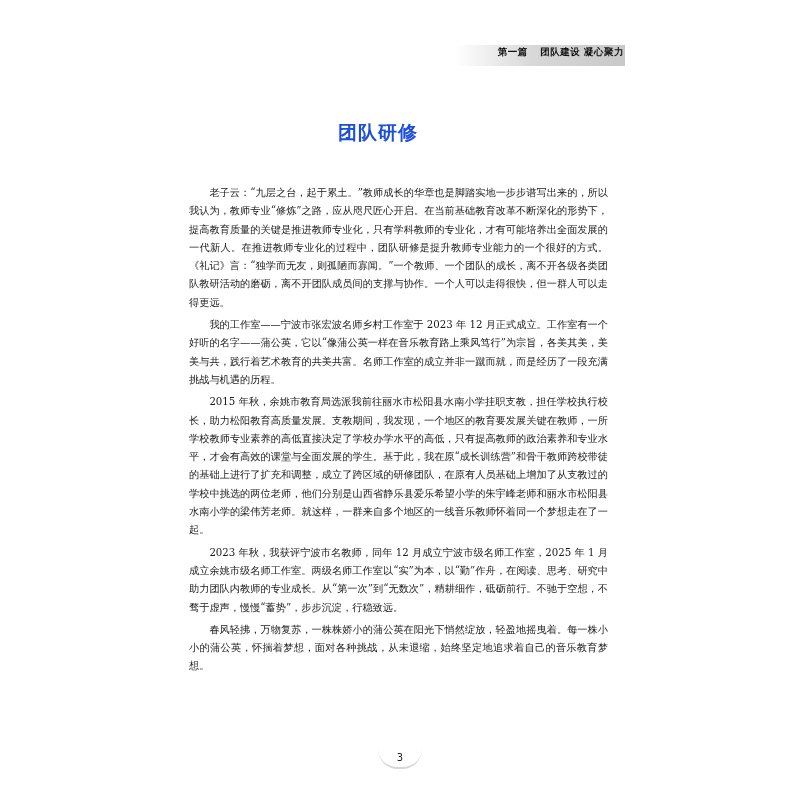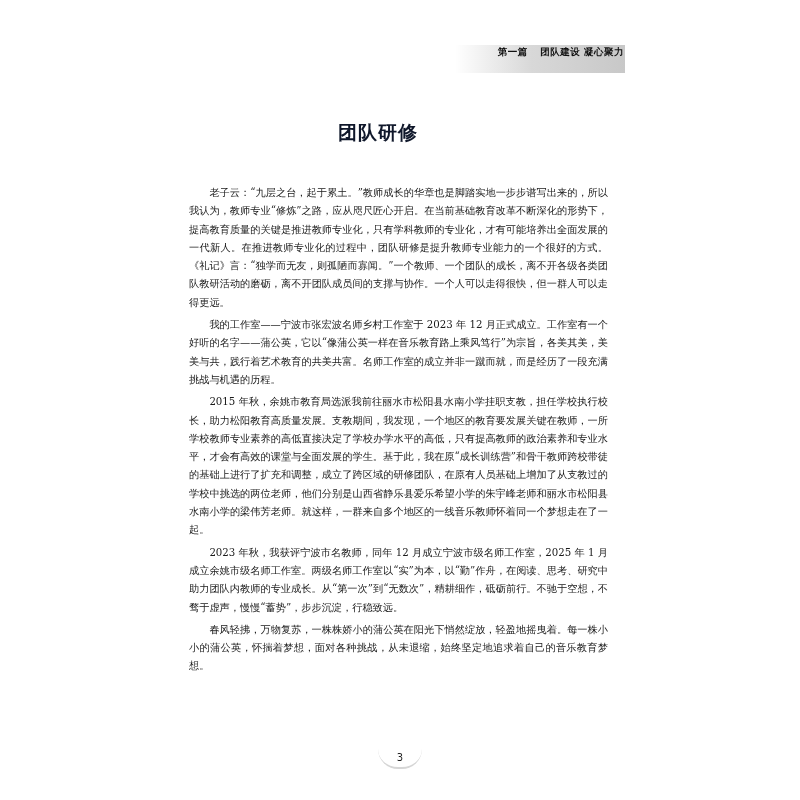--- a/index.html
+++ b/index.html
@@ -1,29 +1,29 @@
 <!DOCTYPE html>
 <html><head>
   <meta charset="utf-8">
   <style>
     html, body { margin: 0; padding: 0; background: #ffffff; }
     body { width: 800px; height: 800px; position: relative; overflow: hidden;
            font-family: "DejaVu Serif", "Liberation Serif", serif; color: #1a1a1a; }
     .running-header {
-      position: absolute; top: 45px; left: 455px; width: 170px; height: 28px;
+      position: absolute; top: 45px; left: 455px; width: 170px; height: 21px;
       background: linear-gradient(to right, #ffffff 0%, #d8d8d8 45%, #c8c8c8 100%);
       font-family: "DejaVu Sans", "Liberation Sans", sans-serif;
       font-size: 9.5px; font-weight: bold; line-height: 14px; text-align: right;
       color: #111; letter-spacing: 0.5px; white-space: nowrap;
     }
     .running-header span { padding-right: 1px; }
     .chapter-title {
       position: absolute; top: 120px; left: 0; width: 756px; text-align: center;
       font-family: "DejaVu Sans", "Liberation Sans", sans-serif;
-      font-size: 19px; font-weight: bold; letter-spacing: 1px; color: #0f172a;
+      font-size: 19px; font-weight: bold; letter-spacing: 1px; color: #1d4ed8;
     }
     .body-text {
       position: absolute; top: 180px; left: 185px; width: 427px;
       font-size: 10.2px; line-height: 18.3px; text-align: justify;
     }
     .body-text p { margin: 4px; text-indent: 2em; }
     .page-footer {
       position: absolute; top: 746px; left: 372px; width: 56px; height: 22px;
       text-align: center;
     }

